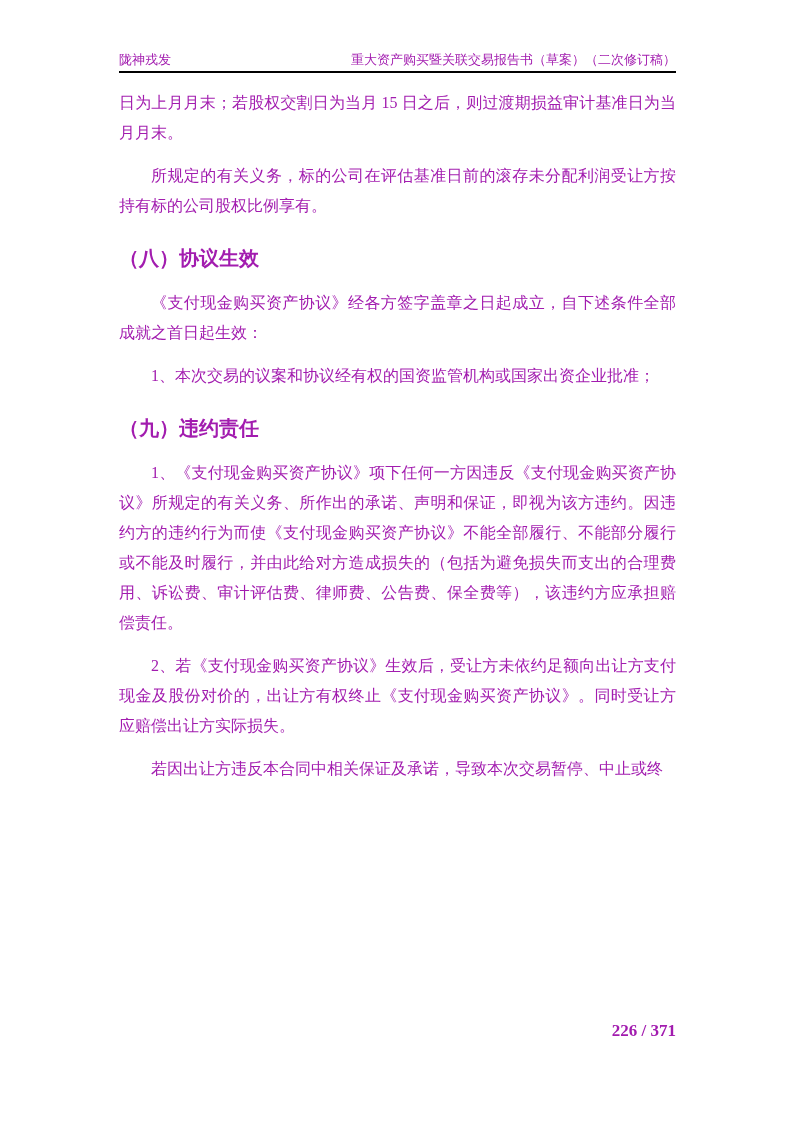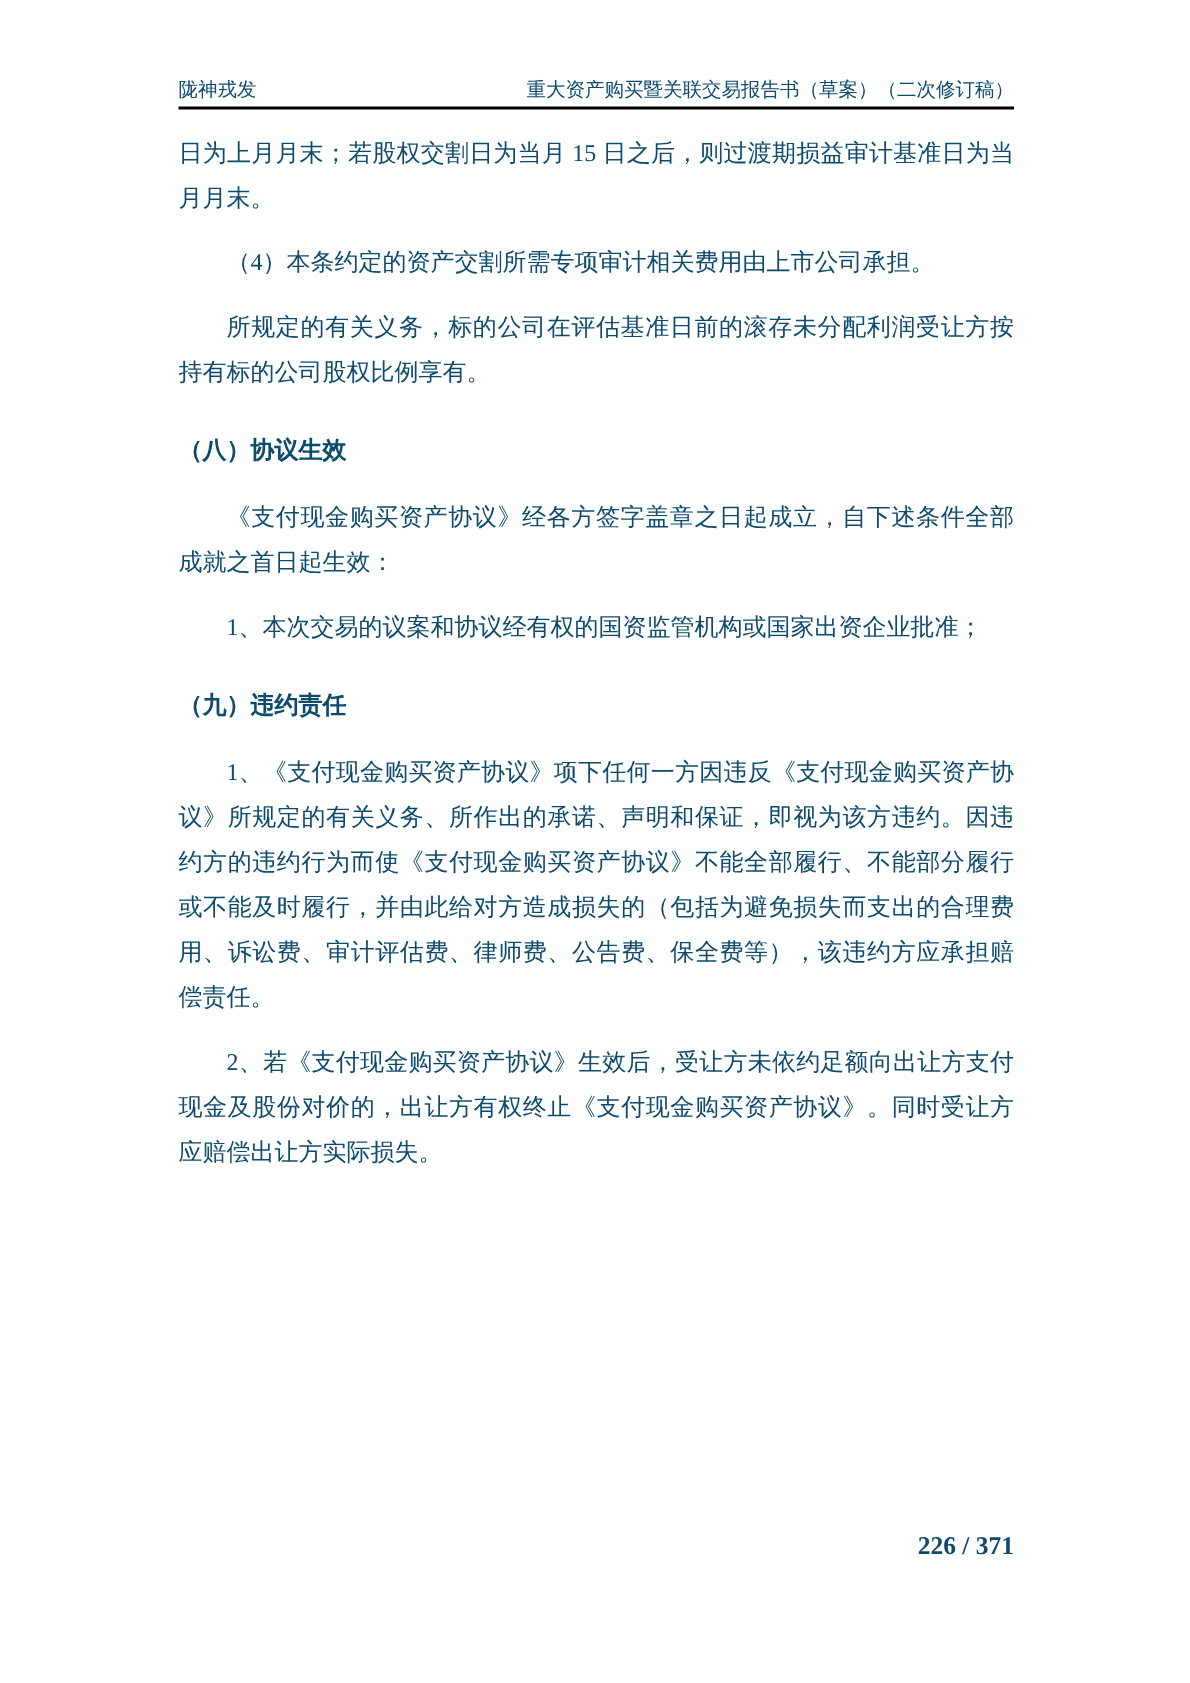--- a/index.html
+++ b/index.html
@@ -5,21 +5,21 @@
   html, body {
     margin: 0;
     padding: 0;
     background: #ffffff;
   }
   .page {
     position: relative;
     width: 793px;
     height: 1122px;
     background: #ffffff;
-    color: #0c4a6e;
+    color: #a21caf;
     font-family: "Liberation Serif", "DejaVu Serif", serif;
     overflow: hidden;
   }
   .header {
     position: absolute;
     left: 119px;
     width: 557px;
     top: 52px;
     display: flex;
     justify-content: space-between;
@@ -45,21 +45,21 @@
   }
   .content p.para.no-indent {
     text-indent: 0;
   }
   .content p.para:first-child {
     margin-top: 0;
   }
   .content h2.heading {
     font-family: "Liberation Sans", "DejaVu Sans", sans-serif;
     font-weight: bold;
-    font-size: 16px;
+    font-size: 20px;
     line-height: 26px;
     margin: 24px 0 17px 0;
     text-indent: 0;
     text-align: left;
   }
   .footer {
     position: absolute;
     right: 117px;
     top: 1022px;
     font-size: 17px;
@@ -73,25 +73,25 @@
 
 <div class="page">
 
   <div class="header">
     <span>陇神戎发</span>
     <span>重大资产购买暨关联交易报告书（草案）（二次修订稿）</span>
   </div>
 
   <div class="content">
     <p class="para no-indent">日为上月月末；若股权交割日为当月 15 日之后，则过渡期损益审计基准日为当月月末。</p>
-    <p class="para">（4）本条约定的资产交割所需专项审计相关费用由上市公司承担。</p>
     <p class="para">所规定的有关义务，标的公司在评估基准日前的滚存未分配利润受让方按持有标的公司股权比例享有。</p>
     <h2 class="heading">（八）协议生效</h2>
     <p class="para">《支付现金购买资产协议》经各方签字盖章之日起成立，自下述条件全部成就之首日起生效：</p>
     <p class="para">1、本次交易的议案和协议经有权的国资监管机构或国家出资企业批准；</p>
     <h2 class="heading">（九）违约责任</h2>
     <p class="para">1、《支付现金购买资产协议》项下任何一方因违反《支付现金购买资产协议》所规定的有关义务、所作出的承诺、声明和保证，即视为该方违约。因违约方的违约行为而使《支付现金购买资产协议》不能全部履行、不能部分履行或不能及时履行，并由此给对方造成损失的（包括为避免损失而支出的合理费用、诉讼费、审计评估费、律师费、公告费、保全费等），该违约方应承担赔偿责任。</p>
     <p class="para">2、若《支付现金购买资产协议》生效后，受让方未依约足额向出让方支付现金及股份对价的，出让方有权终止《支付现金购买资产协议》。同时受让方应赔偿出让方实际损失。</p>
+    <p class="para">若因出让方违反本合同中相关保证及承诺，导致本次交易暂停、中止或终</p>
   </div>
 
   <div class="footer">226 / 371</div>
 
 </div>
 
 </body></html>

